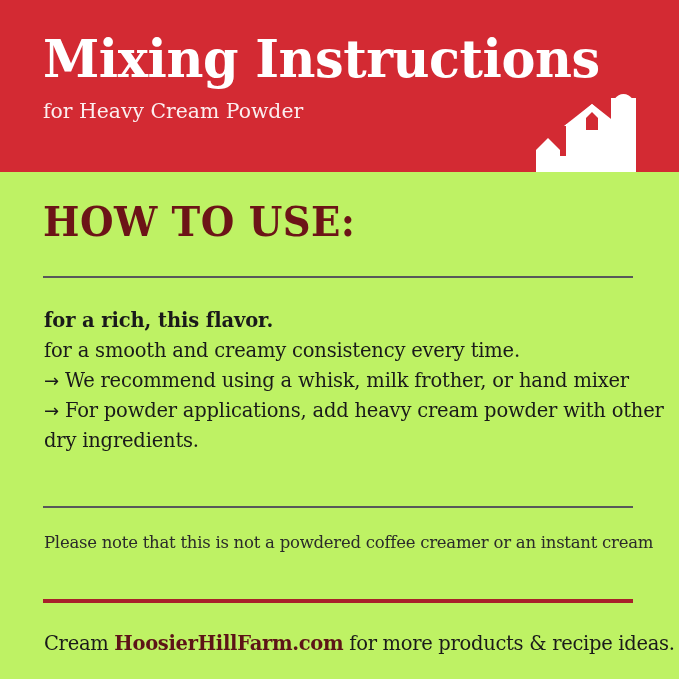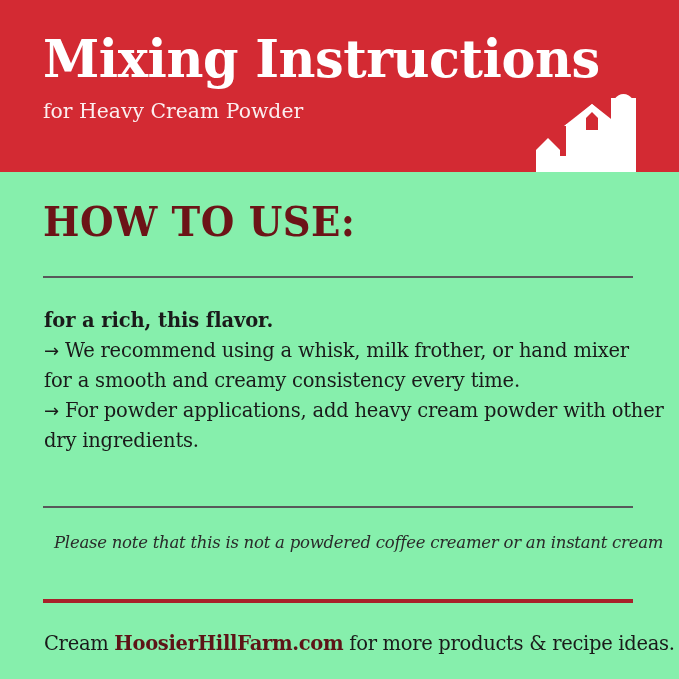--- a/index.html
+++ b/index.html
@@ -10,21 +10,21 @@
     width: 679px;
     height: 679px;
     background: #ffffff;
     font-family: "Liberation Serif", serif;
     overflow: hidden;
   }
   .page {
     position: relative;
     width: 679px;
     height: 679px;
-    background: #86efac;
+    background: #bef264;
     box-sizing: border-box;
   }
 
   
   .header {
     position: absolute;
     left: 0;
     top: 0;
     width: 679px;
     height: 172px;
@@ -124,28 +124,27 @@
     letter-spacing: -0.2px;
     white-space: nowrap;
   }
   .arrow-glyph {
     font-family: "DejaVu Sans", sans-serif;
     font-size: 18px;
   }
 
   .note {
     position: absolute;
-    left: 54px;
+    left: 44px;
     top: 530px;
     width: 600px;
     font-family: "DejaVu Serif", serif;
     font-size: 16.5px;
     line-height: 26px;
     color: #2a2a2a;
-    font-style: italic;
   }
   .note-line { white-space: nowrap; letter-spacing: -0.25px; }
 
   .footer {
     position: absolute;
     left: 44px;
     top: 630px;
     width: 620px;
     font-family: "DejaVu Serif", serif;
     font-size: 19.5px;
@@ -188,22 +187,22 @@
       <path d="M60 38 L66 32 L72 38 L72 50 L60 50 Z" fill="#d32a33"></path>
     </svg>
   </div>
 
   <h2 class="how-to-use">HOW TO USE:</h2>
 
   <div class="rule-thin top"></div>
 
   <div class="instructions">
     <div class="lead-line">for a rich, this flavor.</div>
+    <div class="arrow-line">for a smooth and creamy consistency every time.</div>
     <div class="arrow-line"><span class="arrow-glyph">→</span> <span>We recommend using a whisk, milk frother, or hand mixer</span></div>
-    <div class="arrow-line">for a smooth and creamy consistency every time.</div>
     <div class="arrow-line"><span class="arrow-glyph">→</span> <span>For powder applications, add heavy cream powder with other</span></div>
     <div class="arrow-line">dry ingredients.</div>
   </div>
 
   <div class="rule-thin bottom"></div>
 
   <div class="note">
     <div class="note-line">Please note that this is not a powdered coffee creamer or an instant cream</div>
   </div>
 

